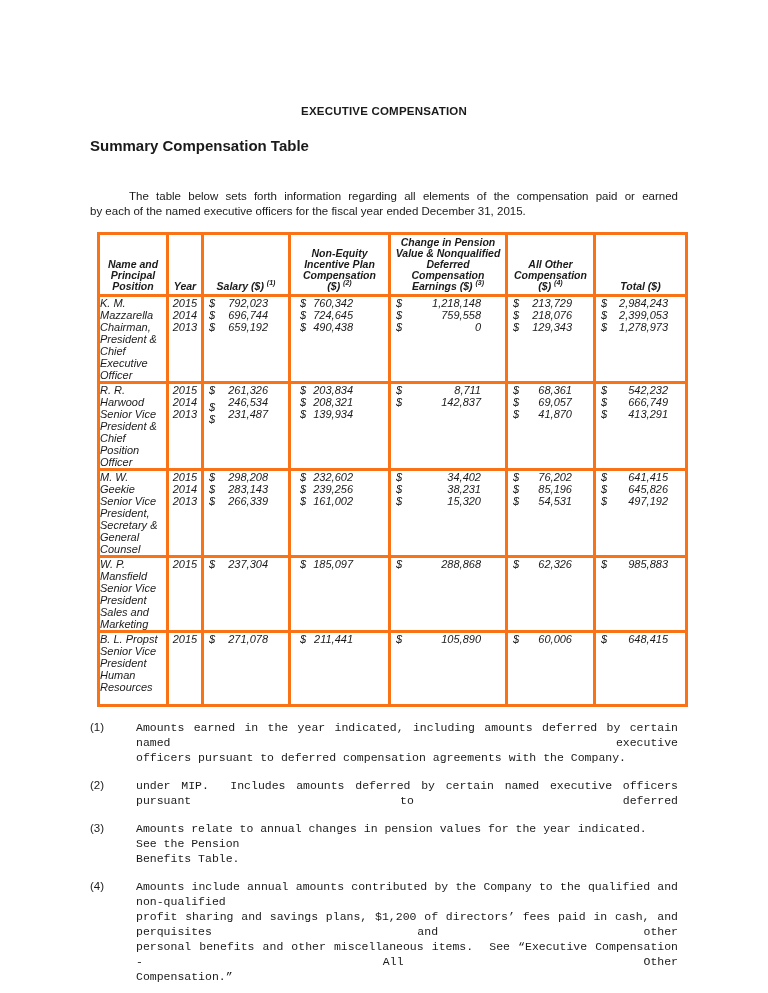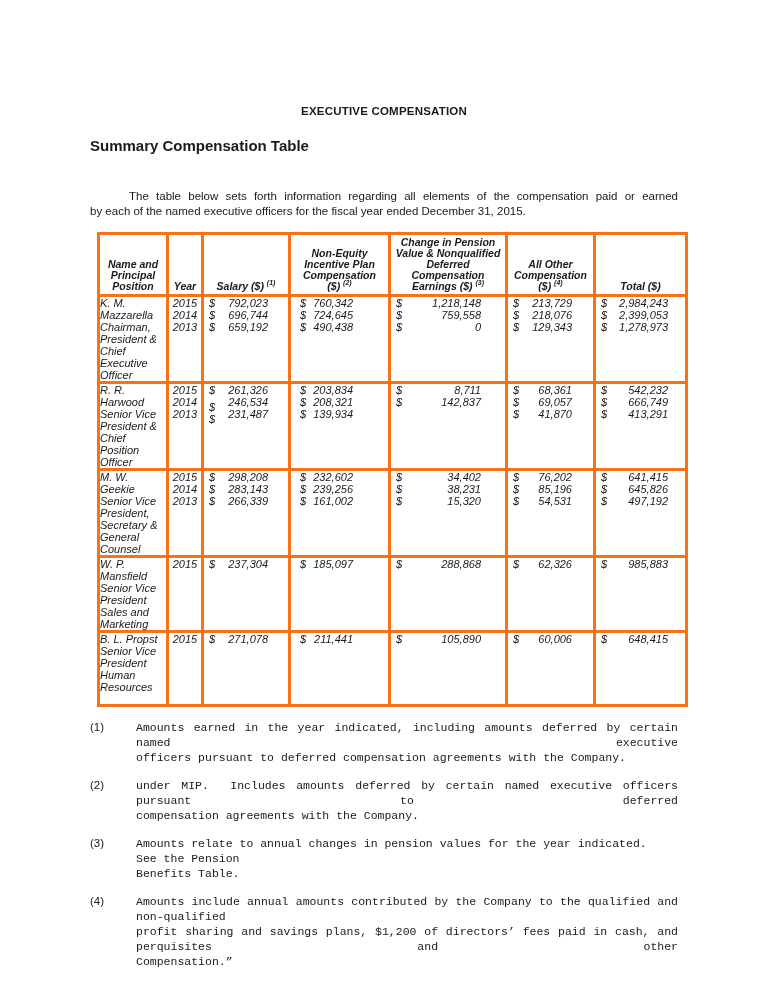--- a/index.html
+++ b/index.html
@@ -493,35 +493,35 @@
           <div class="fn-marker">(1)</div>
           <div class="fn-body">
             <div class="fn-line just">Amounts earned in the year indicated, including amounts deferred by certain named executive</div>
             <div class="fn-line">officers pursuant to deferred compensation agreements with the Company.</div>
           </div>
         </div>
         <div class="footnote">
           <div class="fn-marker">(2)</div>
           <div class="fn-body">
             <div class="fn-line just">under MIP.  Includes amounts deferred by certain named executive officers pursuant to deferred</div>
-            <div class="fn-line">compensation agreements with the Company.</div>
           </div>
         </div>
         <div class="footnote">
           <div class="fn-marker">(3)</div>
           <div class="fn-body">
             <div class="fn-line">Amounts relate to annual changes in pension values for the year indicated.  See the Pension</div>
             <div class="fn-line">Benefits Table.</div>
           </div>
         </div>
         <div class="footnote">
           <div class="fn-marker">(4)</div>
           <div class="fn-body">
             <div class="fn-line just">Amounts include annual amounts contributed by the Company to the qualified and non-qualified</div>
             <div class="fn-line just">profit sharing and savings plans, $1,200 of directors’ fees paid in cash, and perquisites and other</div>
+            <div class="fn-line just">personal benefits and other miscellaneous items.  See “Executive Compensation - All Other</div>
             <div class="fn-line">Compensation.”</div>
           </div>
         </div>
       </div>
 
     <div class="page-number">17</div>
   </div>
 </div>
 
 </body></html>

